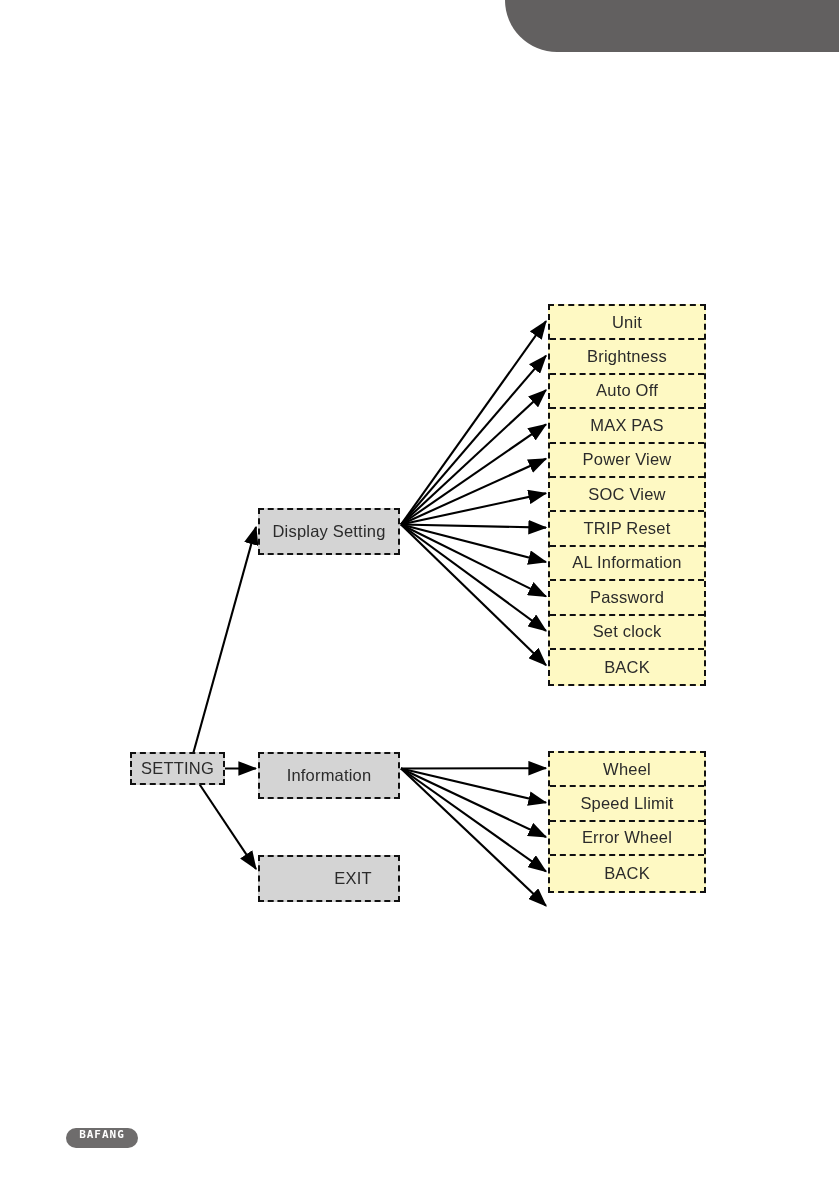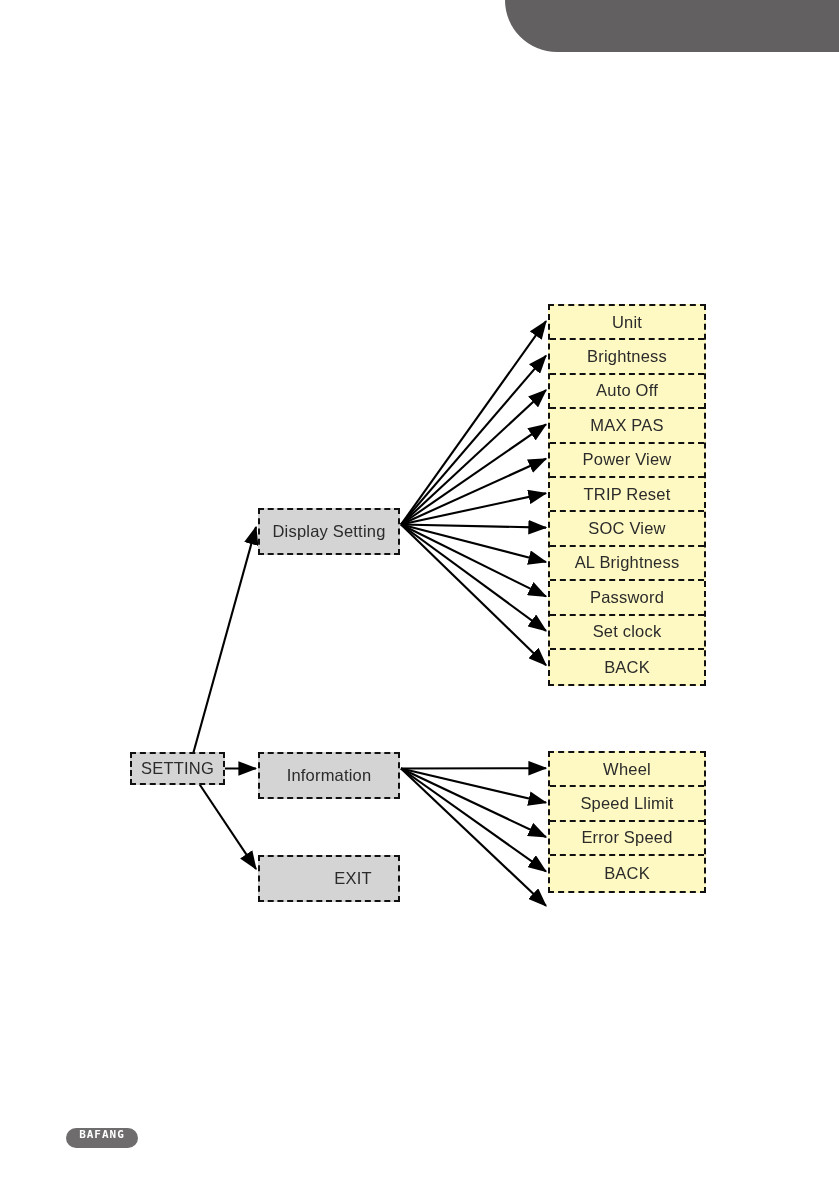--- a/index.html
+++ b/index.html
@@ -169,48 +169,48 @@
       <div class="leaf">
         <span>Auto Off</span>
       </div>
       <div class="leaf">
         <span>MAX PAS</span>
       </div>
       <div class="leaf">
         <span>Power View</span>
       </div>
       <div class="leaf">
+        <span>SOC View</span>
+      </div>
+      <div class="leaf">
         <span>TRIP Reset</span>
       </div>
       <div class="leaf">
-        <span>SOC View</span>
-      </div>
-      <div class="leaf">
-        <span>AL Brightness</span>
+        <span>AL Information</span>
       </div>
       <div class="leaf">
         <span>Password</span>
       </div>
       <div class="leaf">
         <span>Set clock</span>
       </div>
       <div class="leaf">
         <span>BACK</span>
       </div>
     </div>
 
   <div class="leaf-column info-column" id="info-column">
       <div class="leaf">
         <span>Wheel</span>
       </div>
       <div class="leaf">
         <span>Speed Llimit</span>
       </div>
       <div class="leaf">
-        <span>Error Speed</span>
+        <span>Error Wheel</span>
       </div>
       <div class="leaf">
         <span>BACK</span>
       </div>
     </div>
 
 </div>
 
 <div id="brand-logo">
   <span>BAFANG</span>

